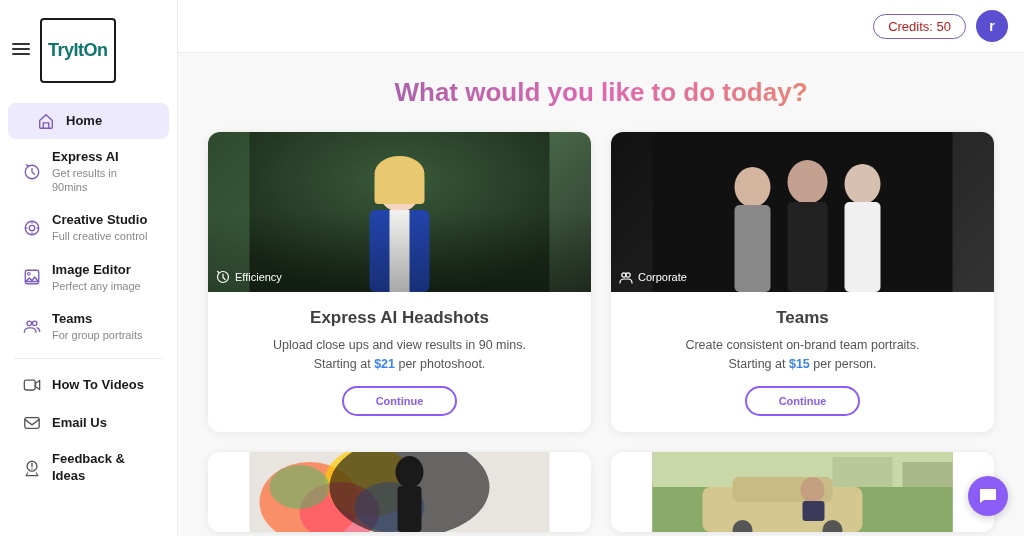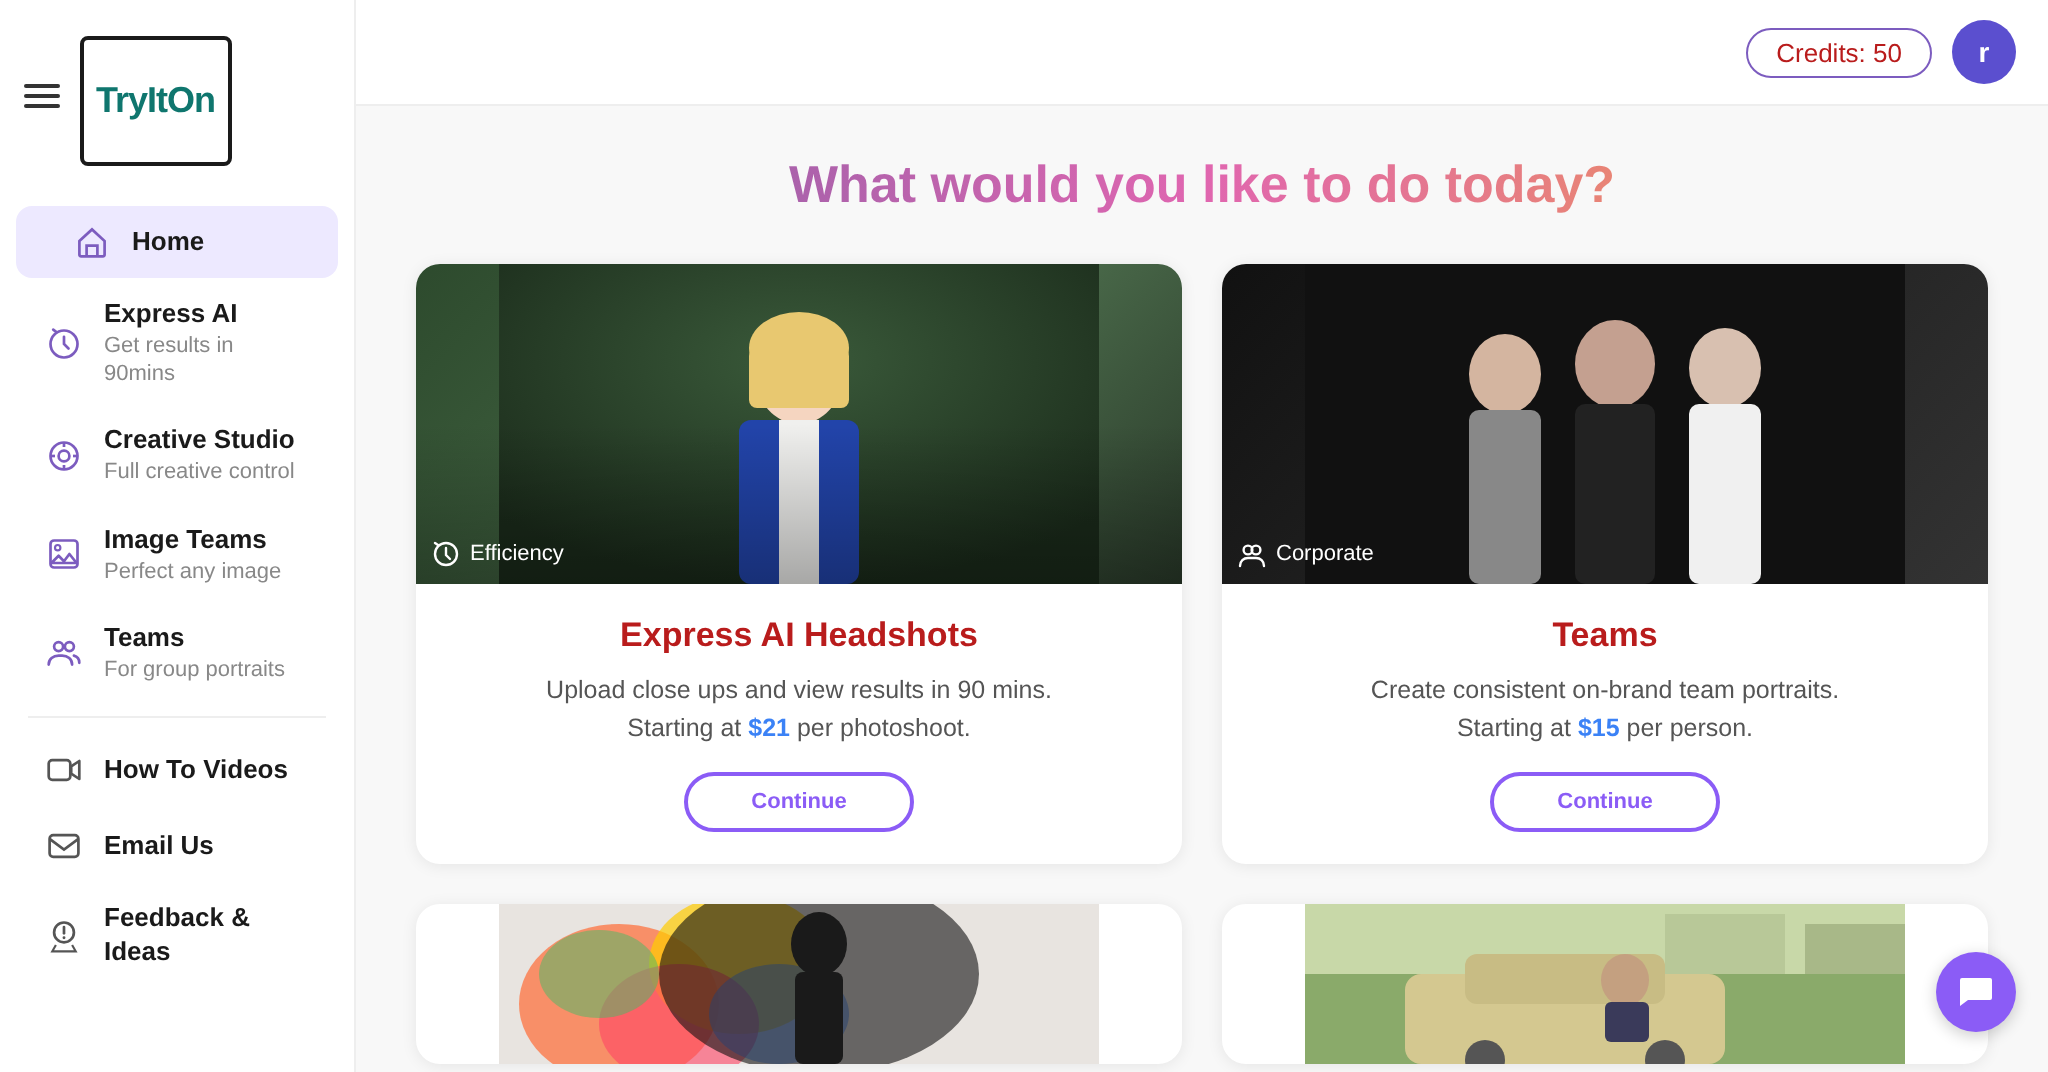--- a/index.html
+++ b/index.html
@@ -173,21 +173,21 @@
       padding: 16px 20px;
       display: flex;
       flex-direction: column;
       align-items: center;
       gap: 8px;
     }
 
     .card-title {
       font-size: 17px;
       font-weight: 700;
-      color: #b91c1c;
+      color: #404040;
       text-align: center;
     }
     .card-desc {
       font-size: 12.5px;
       color: #555;
       text-align: center;
       line-height: 1.5;
     }
     .card-desc strong { font-weight: 700; color: #3b82f6; }
 
@@ -287,21 +287,21 @@
 
     <div class="nav-item">
       <span class="icon">
         <svg viewBox="0 0 20 20" fill="none" xmlns="http://www.w3.org/2000/svg">
           <path d="M3 15l4-4 3 3 3-4 4 5H3z" stroke="#7c5cbf" stroke-width="1.5" stroke-linejoin="round" fill="none"></path>
           <rect x="2.5" y="2.5" width="15" height="15" rx="2" stroke="#7c5cbf" stroke-width="1.5"></rect>
           <circle cx="6.5" cy="6.5" r="1.5" stroke="#7c5cbf" stroke-width="1.2"></circle>
         </svg>
       </span>
       <div class="nav-text">
-        <span class="nav-label">Image Teams</span>
+        <span class="nav-label">Image Editor</span>
         <span class="nav-sublabel">Perfect any image</span>
       </div>
     </div>
 
     <div class="nav-item">
       <span class="icon">
         <svg viewBox="0 0 20 20" fill="none" xmlns="http://www.w3.org/2000/svg">
           <circle cx="7" cy="7" r="2.5" stroke="#7c5cbf" stroke-width="1.5"></circle>
           <circle cx="13" cy="7" r="2.5" stroke="#7c5cbf" stroke-width="1.5"></circle>
           <path d="M1.5 17c0-3 2.5-5 5.5-5h2c3 0 5.5 2 5.5 5" stroke="#7c5cbf" stroke-width="1.5" stroke-linecap="round" fill="none"></path>

